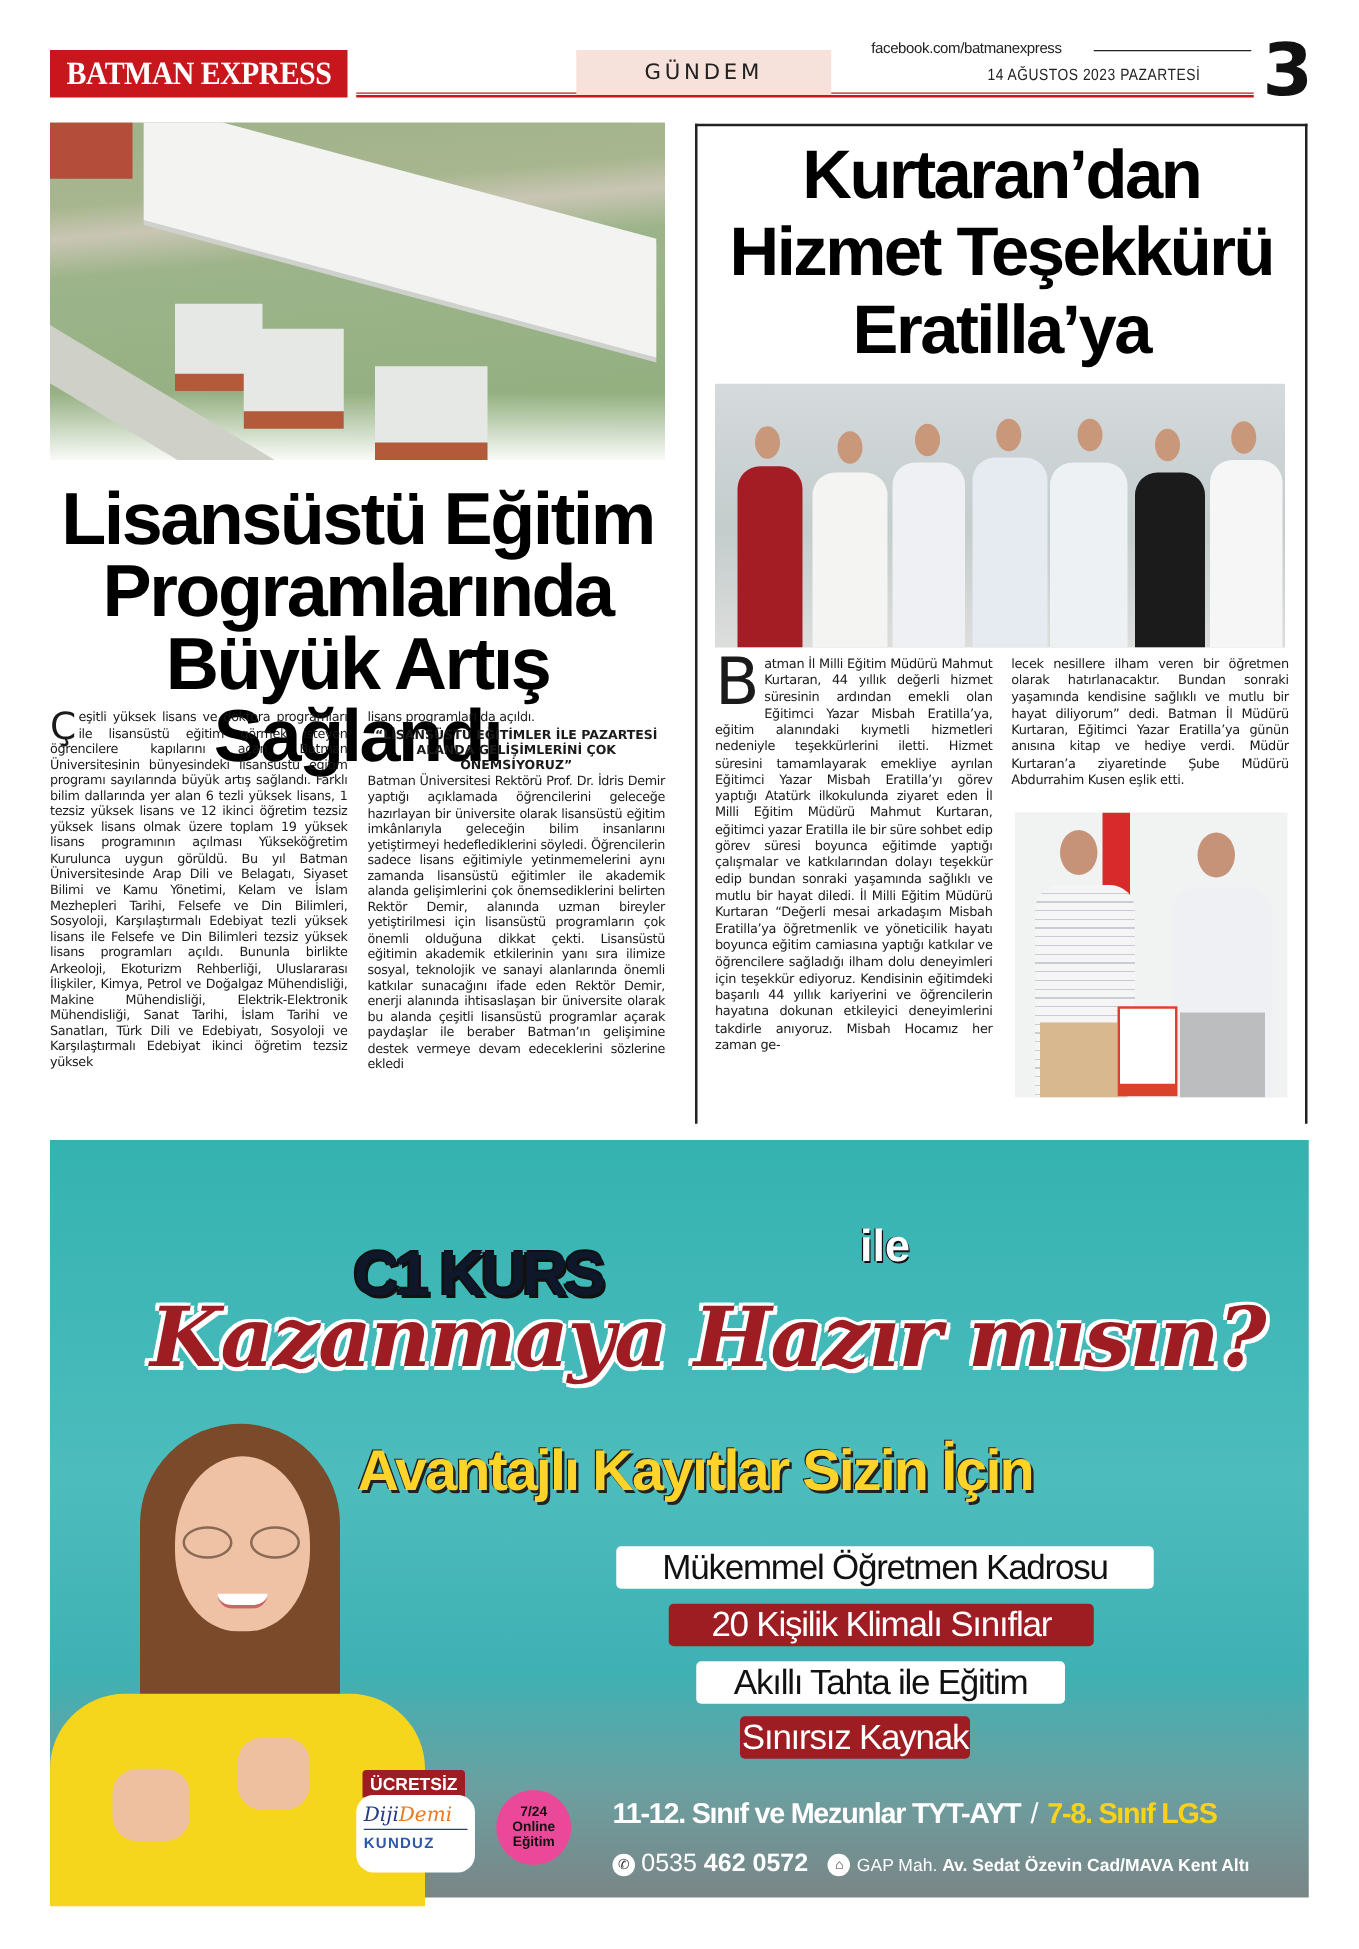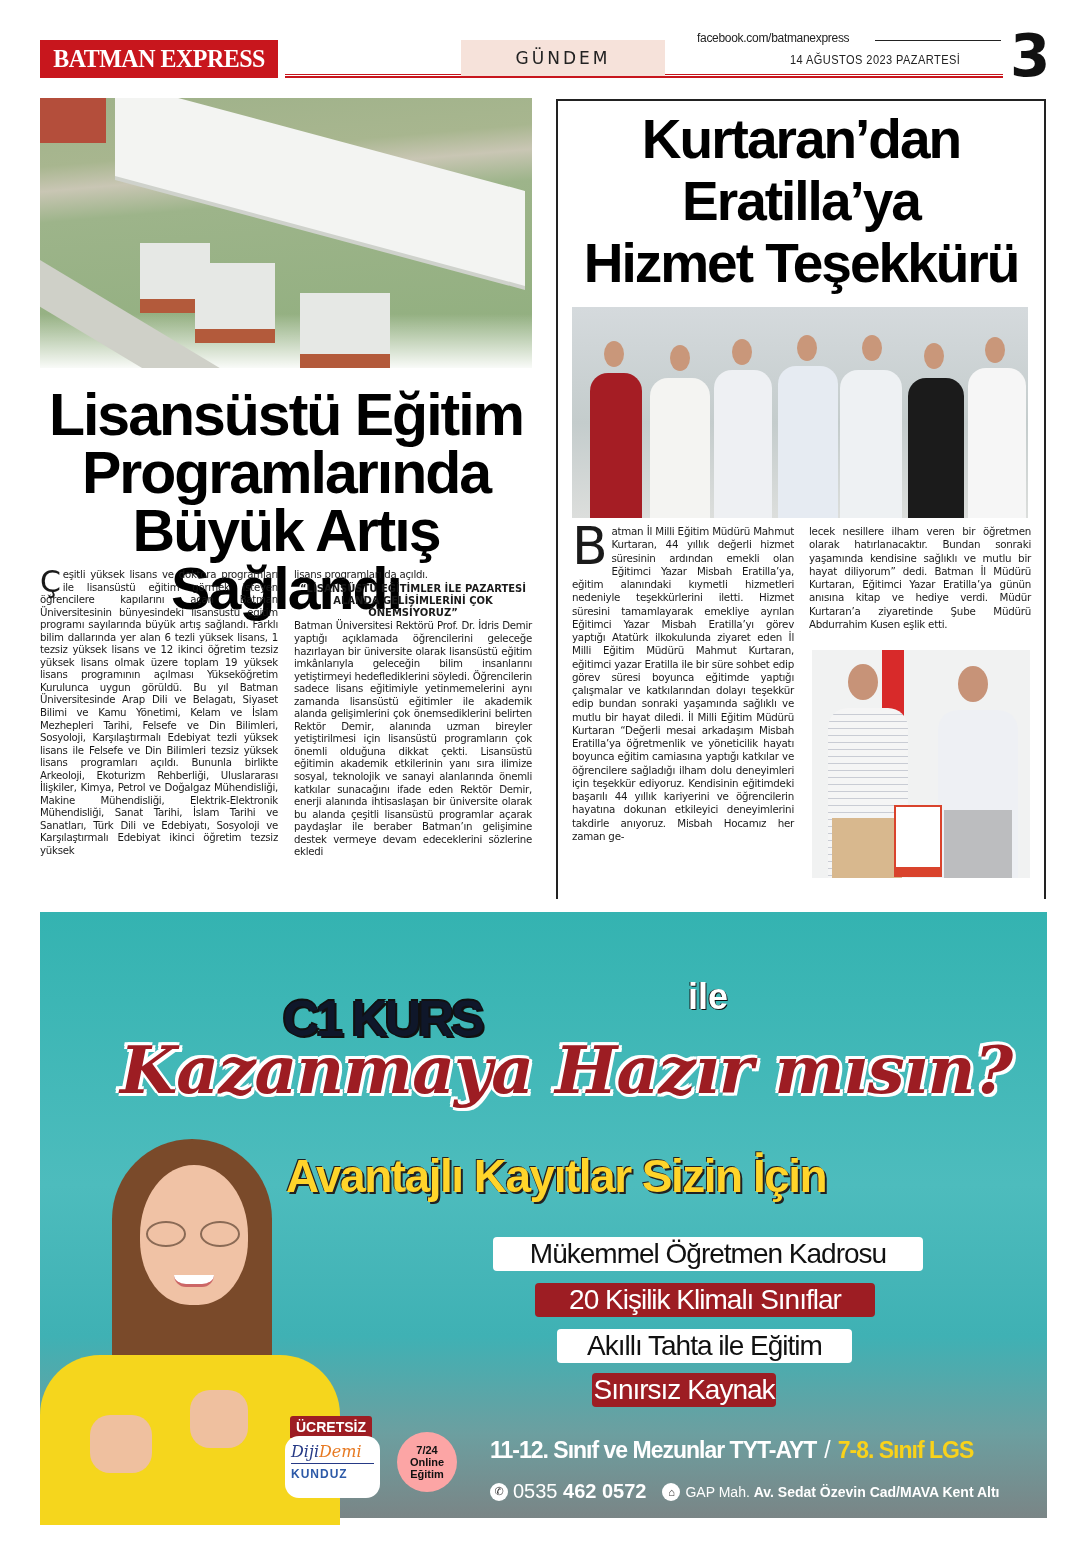--- a/index.html
+++ b/index.html
@@ -74,21 +74,21 @@
   .girl .glasses i { position: absolute; top: 0; width: 40px; height: 26px; border: 2px solid #8a6a55; border-radius: 50%; }
   .girl .smile { position: absolute; left: 134px; top: 150px; width: 40px; height: 12px; background: #fff; border-radius: 0 0 20px 20px; border-bottom: 3px solid #c66; }
   .girl .shirt { position: absolute; left: 0; top: 230px; width: 300px; height: 170px; background: #f5d61d; border-radius: 60px 60px 0 0; }
   .girl .hand1 { position: absolute; left: 50px; top: 290px; width: 62px; height: 58px; background: #efc09f; border-radius: 20px; }
   .girl .hand2 { position: absolute; left: 150px; top: 265px; width: 58px; height: 58px; background: #efc09f; border-radius: 20px; }
   .badge-free { position: absolute; left: 290px; top: 1416px; background: #9d1d23; color: #fff; font-weight: bold; font-size: 14px; padding: 3px 6px; border-radius: 3px 3px 0 0; }
   .badge-card { position: absolute; left: 285px; top: 1436px; width: 95px; height: 62px; background: #fff; border-radius: 14px; padding: 6px 6px; }
   .badge-card .dd { font-family: "DejaVu Serif", serif; font-style: italic; font-size: 16px; color: #263a86; border-bottom: 1px solid #263a86; padding-bottom: 2px; }
   .badge-card .dd b { color: #e77a23; font-weight: normal; }
   .badge-card .kz { font-weight: bold; font-size: 12px; color: #2d5aa8; letter-spacing: 1px; margin-top: 3px; }
-  .badge-circle { position: absolute; left: 397px; top: 1432px; width: 60px; height: 60px; background: #fca5a5; border-radius: 50%; display: flex; flex-direction: column; align-items: center; justify-content: center; font-weight: bold; font-size: 11px; line-height: 12px; color: #111; text-align: center; }
+  .badge-circle { position: absolute; left: 397px; top: 1432px; width: 60px; height: 60px; background: #ec4899; border-radius: 50%; display: flex; flex-direction: column; align-items: center; justify-content: center; font-weight: bold; font-size: 11px; line-height: 12px; color: #111; text-align: center; }
   .ad-levels { position: absolute; left: 490px; top: 1437px; font-family: "Liberation Sans", sans-serif; font-weight: bold; font-size: 23px; color: #fff; letter-spacing: -1px; white-space: nowrap; }
   .ad-levels .sep { font-weight: normal; margin: 0 8px; }
   .ad-levels .lgs { color: #f9d21a; }
   .ad-contact { position: absolute; left: 490px; top: 1480px; font-family: "Liberation Sans", sans-serif; font-size: 18px; color: #fff; white-space: nowrap; display: flex; align-items: center; }
   .ad-contact .ic { width: 18px; height: 18px; border-radius: 50%; background: #fff; color: #333; font-size: 11px; display: inline-flex; align-items: center; justify-content: center; margin-right: 5px; }
   .ad-contact .phone { font-size: 20px; margin-right: 16px; }
   .ad-contact .phone b { font-weight: bold; }
   .ad-contact .addr { font-size: 14px; }
   .ad-contact .addr b { font-weight: bold; }
 </style>
@@ -127,22 +127,22 @@
 </div>
 <div class="col col-2">
   <div>lisans programları da açıldı.</div>
   <div class="subhead">“LİSANSÜSTÜ EĞİTİMLER İLE PAZARTESİ ALANDA GELİŞİMLERİNİ ÇOK ÖNEMSİYORUZ”</div>
   <div>Batman Üniversitesi Rektörü Prof. Dr. İdris Demir yaptığı açıklamada öğrencilerini geleceğe hazırlayan bir üniversite olarak lisansüstü eğitim imkânlarıyla geleceğin bilim insanlarını yetiştirmeyi hedeflediklerini söyledi.  Öğrencilerin sadece lisans eğitimiyle yetinmemelerini aynı zamanda lisansüstü eğitimler ile akademik alanda gelişimlerini çok önemsediklerini belirten Rektör Demir, alanında uzman bireyler yetiştirilmesi için lisansüstü programların çok önemli olduğuna dikkat çekti. Lisansüstü eğitimin akademik etkilerinin yanı sıra ilimize sosyal, teknolojik ve sanayi alanlarında önemli katkılar sunacağını ifade eden Rektör Demir, enerji alanında ihtisaslaşan bir üniversite olarak bu alanda çeşitli lisansüstü programlar açarak paydaşlar ile beraber Batman’ın gelişimine destek vermeye devam edeceklerini sözlerine ekledi</div>
 </div>
 
 <div class="box"></div>
 <div class="headline-right">
   <div>Kurtaran’dan</div>
+  <div>Hizmet Teşekkürü</div>
   <div>Eratilla’ya</div>
-  <div>Hizmet Teşekkürü</div>
 </div>
 
 <div class="photo group" title="Seven men standing in front of a glass building entrance">
   <div class="person" style="left:18px;width:52px;height:145px;background:#a51d24;"></div>
   <div class="person" style="left:78px;width:60px;height:140px;background:#f4f4f2;"></div>
   <div class="person" style="left:142px;width:58px;height:148px;background:#eef0f3;"></div>
   <div class="person" style="left:206px;width:60px;height:152px;background:#e6ebf2;"></div>
   <div class="person" style="left:268px;width:62px;height:148px;background:#eef1f3;"></div>
   <div class="person" style="left:336px;width:56px;height:140px;background:#1b1b1b;"></div>
   <div class="person" style="left:396px;width:58px;height:150px;background:#f6f6f6;"></div>

